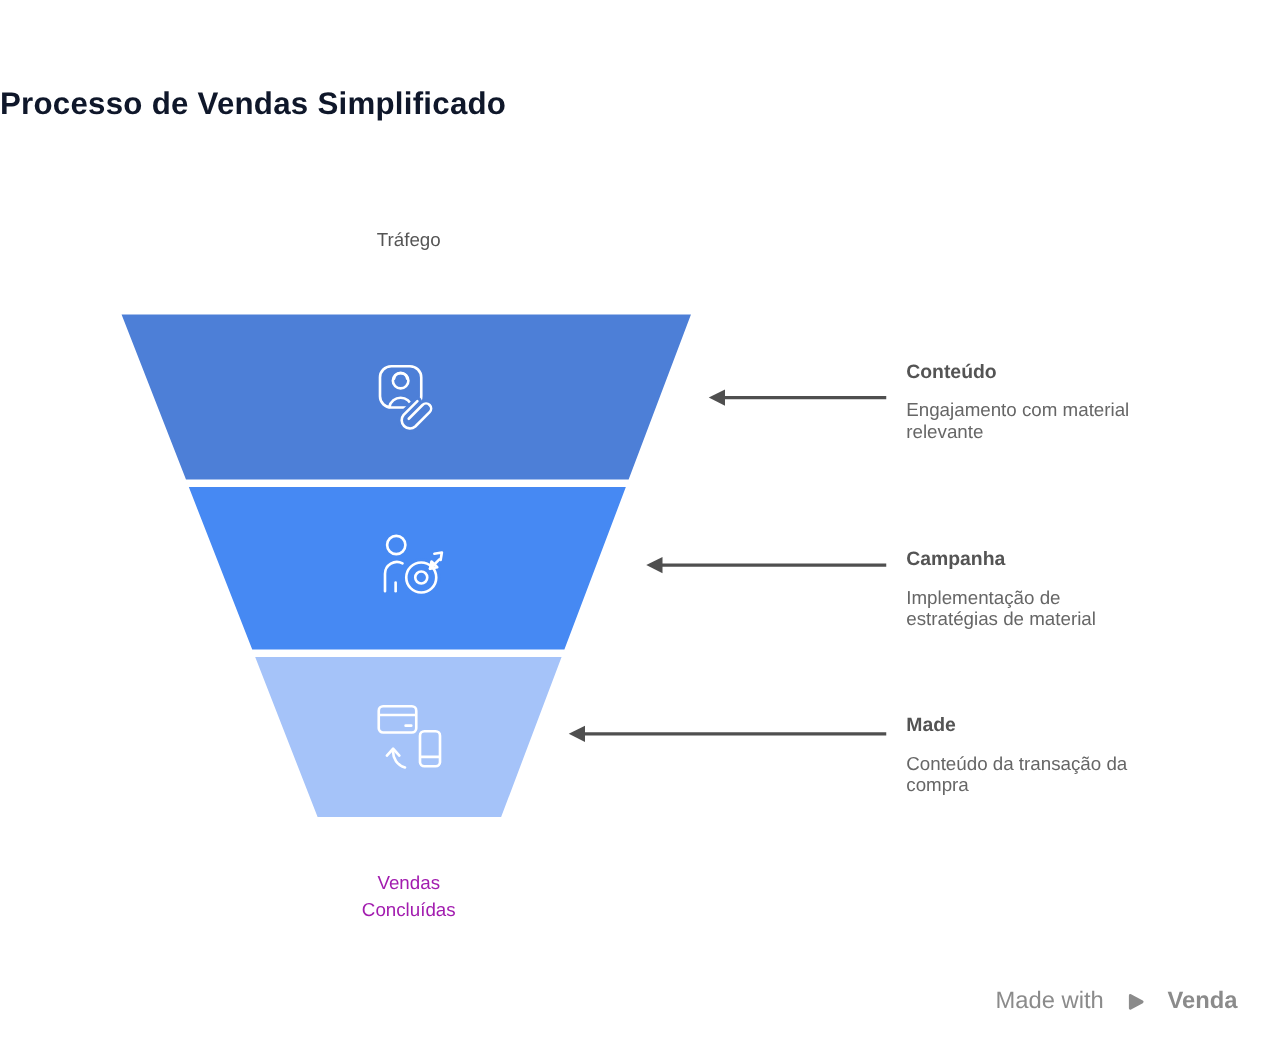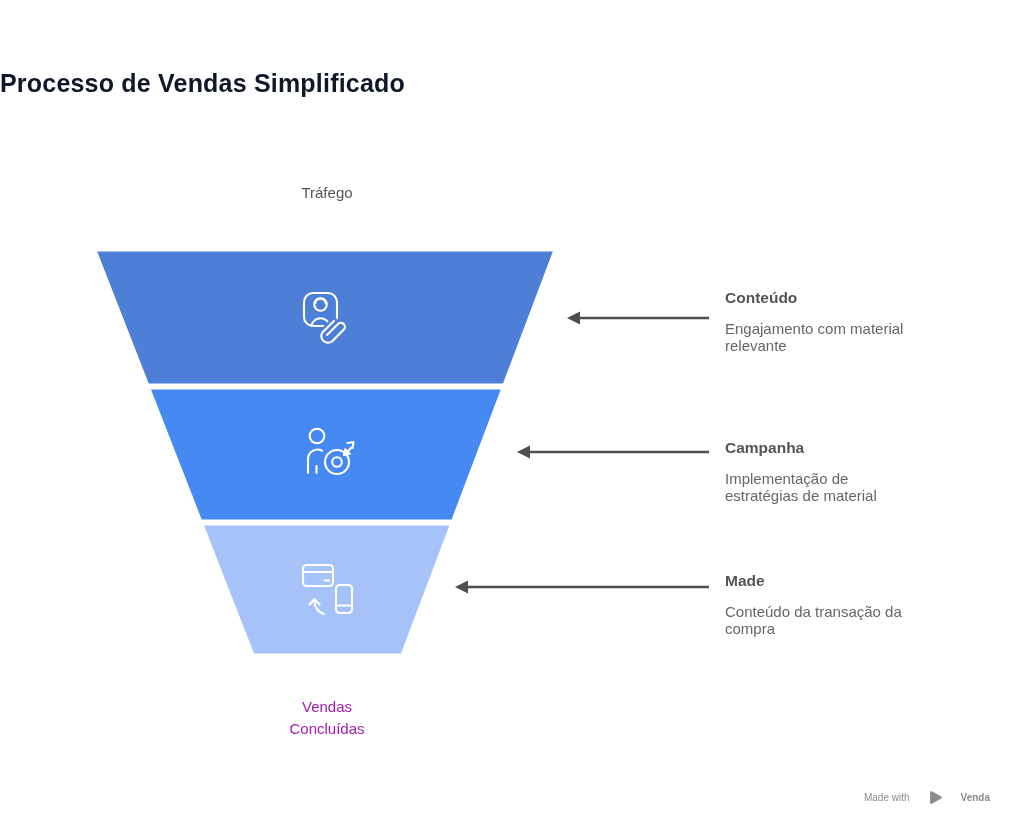--- a/index.html
+++ b/index.html
@@ -24,21 +24,21 @@
   .bottom-label{
     position:absolute;left:227px;top:696px;width:200px;text-align:center;
     font-size:15px;color:#a21caf;line-height:22px;white-space:pre-line;
   }
   .annotation{position:absolute;left:725px;width:190px;}
   .ann-1{top:289px;} .ann-2{top:439px;} .ann-3{top:572px;}
   .ann-title{font-size:15.5px;font-weight:600;color:#545454;margin:0 0 13px 0;}
   .ann-desc{font-size:15px;color:#666666;line-height:17px;white-space:pre-line;}
   .watermark{
     position:absolute;right:34px;top:790px;display:flex;align-items:center;gap:18px;
-    font-size:10px;color:#8b8b8b;cursor:pointer;text-decoration:none;justify-content:flex-end;
+    font-size:19px;color:#8b8b8b;cursor:pointer;text-decoration:none;justify-content:flex-end;
   }
   .watermark .brand{font-weight:600;}
 </style>
 </head>
 <body>
 
 <div class="canvas">
 
   <div class="title">Processo de Vendas Simplificado</div>
 

